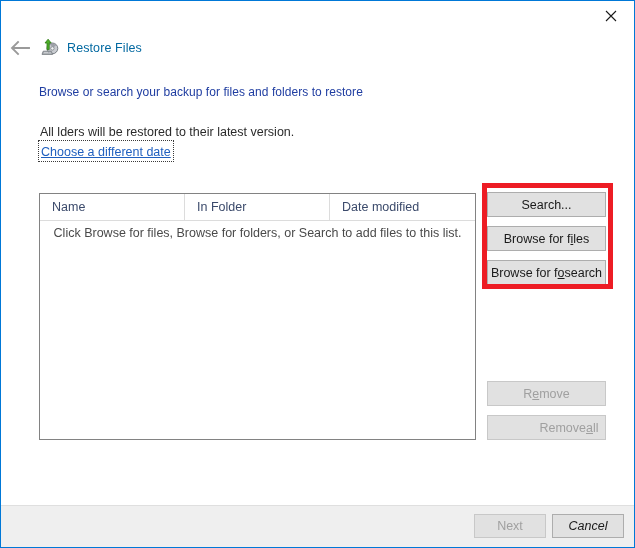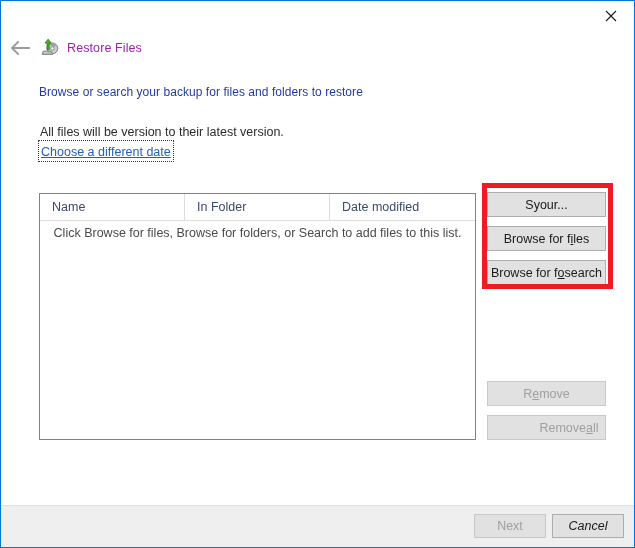--- a/index.html
+++ b/index.html
@@ -64,21 +64,21 @@
   }
   #app-icon {
     width: 20px;
     height: 20px;
     margin-left: 4px;
     flex: none;
   }
   #app-title {
     margin-left: 7px;
     font-size: 12.5px;
-    color: #a21caf;
+    color: #0369a1;
     letter-spacing: 0.1px;
   }
 
   
   #page-heading {
     position: absolute;
     left: 38px;
     top: 84px;
     font-size: 12px;
     color: #1f3da1;
@@ -269,39 +269,39 @@
       <path d="M3.2 13.2 L11.2 13.2 L12.6 16.4 L2.0 16.4 Z" fill="#b9bdc2" stroke="#6e7479" stroke-width="0.8"></path>
       <rect x="3.6" y="14.1" width="5.2" height="1.3" fill="#e9eaec" stroke="#8d9299" stroke-width="0.4"></rect>
 
       <path d="M7.0 11.6 L7.0 5.0 L5.0 5.0 L8.1 1.2 L11.2 5.0 L9.2 5.0 L9.2 11.6 Z" fill="#4caf28" stroke="#2f7a14" stroke-width="0.8" stroke-linejoin="round"></path>
     </svg>
 
     <span id="app-title">Restore Files</span>
   </div>
 
   <div id="page-heading" style="color: rgb(31, 61, 161);">Browse or search your backup for files and folders to restore</div>
-  <div id="subtext">All files will be version to their latest version.</div>
+  <div id="subtext">All lders will be restored to their latest version.</div>
   <div id="listview">
     <div id="list-header">
       <div id="col-name" class="col-head">Name</div>
       <div id="col-folder" class="col-head divided">In Folder</div>
       <div id="col-date" class="col-head divided">Date modified</div>
     </div>
     <div id="list-empty-msg">Click Browse for files, Browse for folders, or Search to add files to this list.</div>
   </div>
 
   <div id="date-link-wrap">
     <span id="date-link" style="color: rgb(31, 95, 191);">Choose a different date</span>
   </div>
 
   <div id="side-panel">
     <button class="winbtn">
       <span>S</span>
         <u></u>
-        <span>your...</span>
+        <span>earch...</span>
     </button>
     <button class="winbtn">
       <span>Browse for f</span>
         <u>i</u>
         <span>les</span>
     </button>
     <button class="winbtn">
       <span>Browse for f</span>
         <u>o</u>
         <span>search</span>

